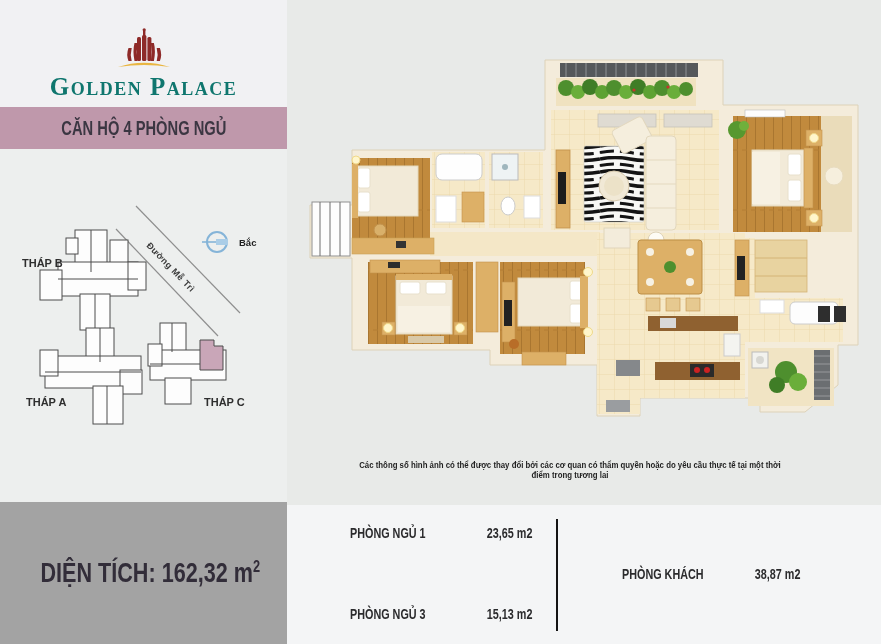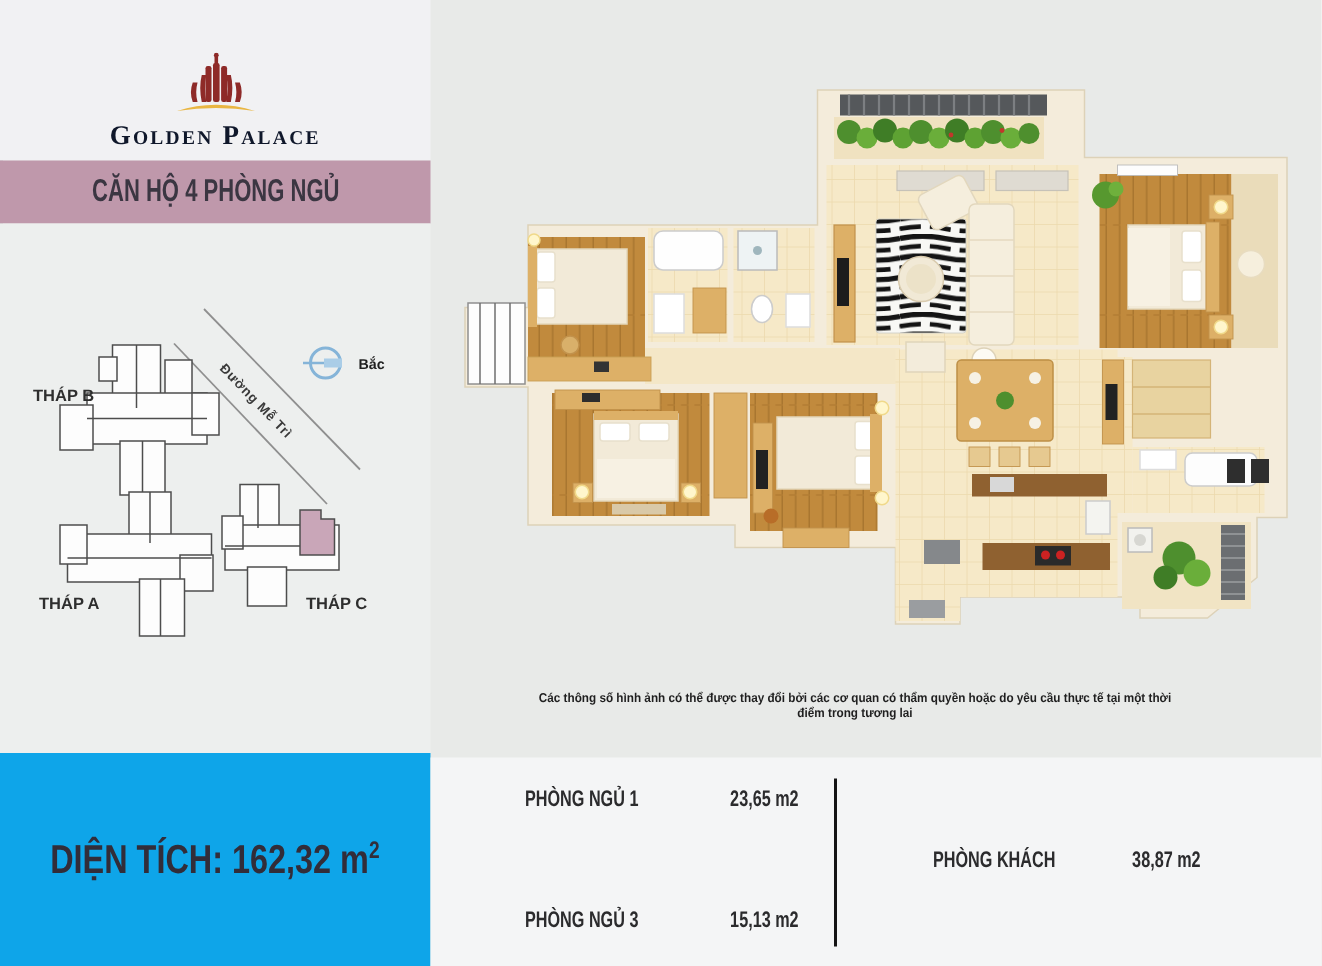--- a/index.html
+++ b/index.html
@@ -3,27 +3,27 @@
 <meta charset="utf-8">
 <style>
   html,body{margin:0;padding:0;}
   .page{position:relative;width:881px;height:644px;background:#e8eae8;overflow:hidden;
         font-family:"Liberation Sans",sans-serif;box-shadow:inset 2px 0 0 #c9c9cd;}
 
   
   .logo-box{position:absolute;left:0;top:0;width:287px;height:107px;background:#f1f1f3;
             display:flex;flex-direction:column;align-items:center;justify-content:flex-end;padding-bottom:8px;box-sizing:border-box;}
   .brand{font-family:"Liberation Serif",serif;font-variant:small-caps;font-weight:bold;
-         color:#0f172a;font-size:18px;letter-spacing:1.5px;line-height:1;}
+         color:#0f766e;font-size:25px;letter-spacing:1.5px;line-height:1;}
   .banner{position:absolute;left:0;top:107px;width:287px;height:42px;background:#bf98ab;
           display:flex;align-items:center;justify-content:center;}
   .banner span{font-size:21px;font-weight:bold;color:#3b3642;transform:scaleX(.7);white-space:nowrap;}
   .sitemap{position:absolute;left:0;top:149px;width:287px;height:353px;background:#edefee;}
-  .area-box{position:absolute;left:0;top:502px;width:287px;height:142px;background:#0ea5e9;
-            display:flex;align-items:center;justify-content:center;}
+  .area-box{position:absolute;left:0;top:502px;width:287px;height:142px;background:#a3a3a3;
+            display:flex;align-items:center;justify-content:flex-end;}
   .area-box .al{font-size:27px;font-weight:bold;color:#322d39;transform:scaleX(.8);white-space:nowrap;}
   .area-box sup{font-size:16px;}
 
   
   .plan-svg{position:absolute;left:287px;top:0;width:594px;height:505px;}
   .disclaimer{position:absolute;left:340px;top:460px;width:460px;text-align:center;
               font-size:8.5px;font-weight:bold;color:#1f1f1f;transform:scaleX(.92);}
   .stats{position:absolute;left:287px;top:505px;width:594px;height:139px;background:#f4f5f6;}
   .stats .col{position:absolute;top:0;height:100%;}
   .col-l{left:43px;width:182px;}

